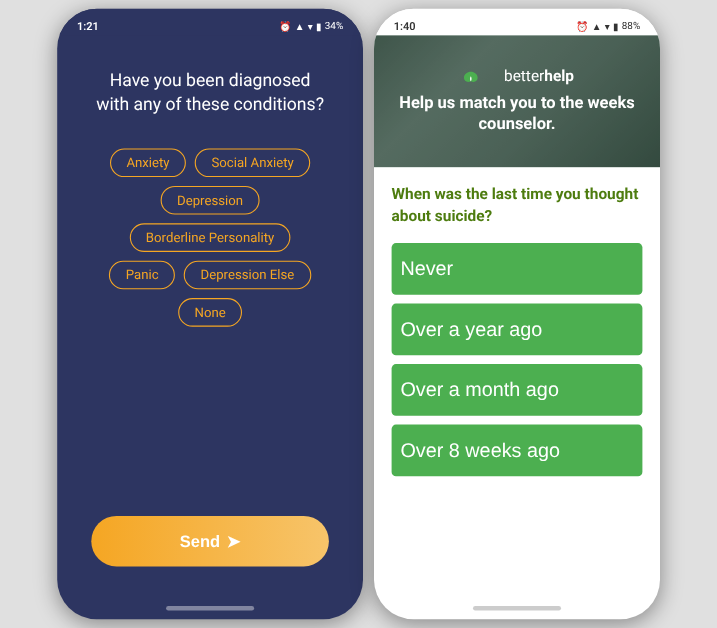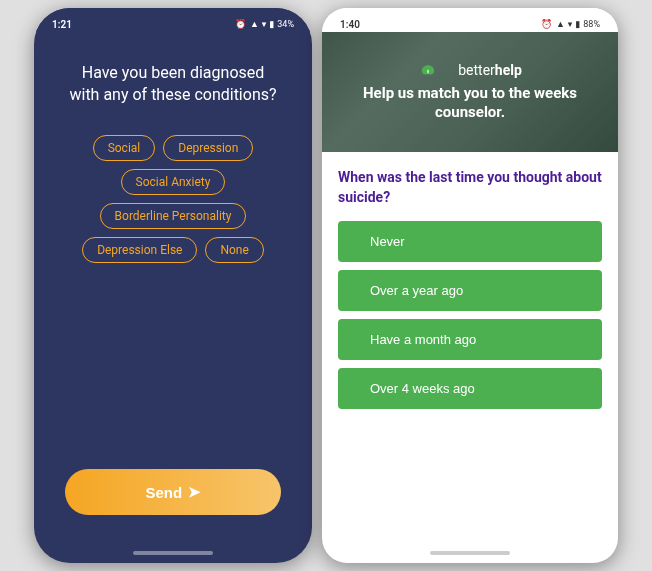--- a/index.html
+++ b/index.html
@@ -26,24 +26,23 @@
       overflow: hidden;
       position: relative;
       box-shadow: 0 4px 20px rgba(0,0,0,0.4);
     }
     .phone-left {
       width: 278px;
       height: 555px;
       background: #2d3561;
     }
     .phone-right {
-      width: 296px;
+      width: 260px;
       height: 555px;
       background: #fff;
-      border-radius: 25px;
     }
 
     
     .status-bar {
       display: flex;
       justify-content: space-between;
       align-items: center;
       padding: 10px 18px 2px;
       height: 24px;
     }
@@ -158,31 +157,31 @@
 
     .right-body {
       padding: 16px 16px 10px;
       display: flex;
       flex-direction: column;
       gap: 8px;
     }
     .question-suicide {
       font-size: 14px;
       font-weight: 700;
-      color: #4c1d95;
+      color: #4d7c0f;
       margin-bottom: 6px;
       line-height: 1.4;
     }
     .option-btn {
       background: #4caf50;
       border: none;
       border-radius: 4px;
-      padding: 13px 32px;
-      color: #fff;
-      font-size: 13px;
+      padding: 13px 8px;
+      color: #fff;
+      font-size: 18px;
       font-weight: 500;
       text-align: left;
       cursor: pointer;
       width: 100%;
     }
 
     
     .bottom-bar {
       position: absolute;
       bottom: 8px;
@@ -222,24 +221,25 @@
         <span>▾</span>
         <span>▮</span>
         <span>34%</span>
       </div>
     </div>
 
     <div class="left-content">
       <p class="question-text">Have you been diagnosed with any of these conditions?</p>
 
       <div class="tags-container">
-        <span class="tag">Social</span>
+        <span class="tag">Anxiety</span>
+        <span class="tag">Social Anxiety</span>
         <span class="tag">Depression</span>
-        <span class="tag">Social Anxiety</span>
         <span class="tag">Borderline Personality</span>
+        <span class="tag">Panic</span>
         <span class="tag">Depression Else</span>
         <span class="tag">None</span>
       </div>
 
       <button class="send-btn">
         <span>Send</span>
         <span>➤</span>
       </button>
     </div>
 
@@ -270,20 +270,20 @@
         </span>
       </div>
       <p class="header-tagline">Help us match you to the weeks counselor.</p>
     </div>
 
     <div class="right-body">
       <p class="question-suicide">When was the last time you thought about suicide?</p>
 
       <button class="option-btn">Never</button>
       <button class="option-btn">Over a year ago</button>
-      <button class="option-btn">Have a month ago</button>
-      <button class="option-btn">Over 4 weeks ago</button>
+      <button class="option-btn">Over a month ago</button>
+      <button class="option-btn">Over 8 weeks ago</button>
     </div>
 
     <div class="bottom-bar bottom-bar-light"></div>
   </div>
 
 </div>
 
 </body></html>

